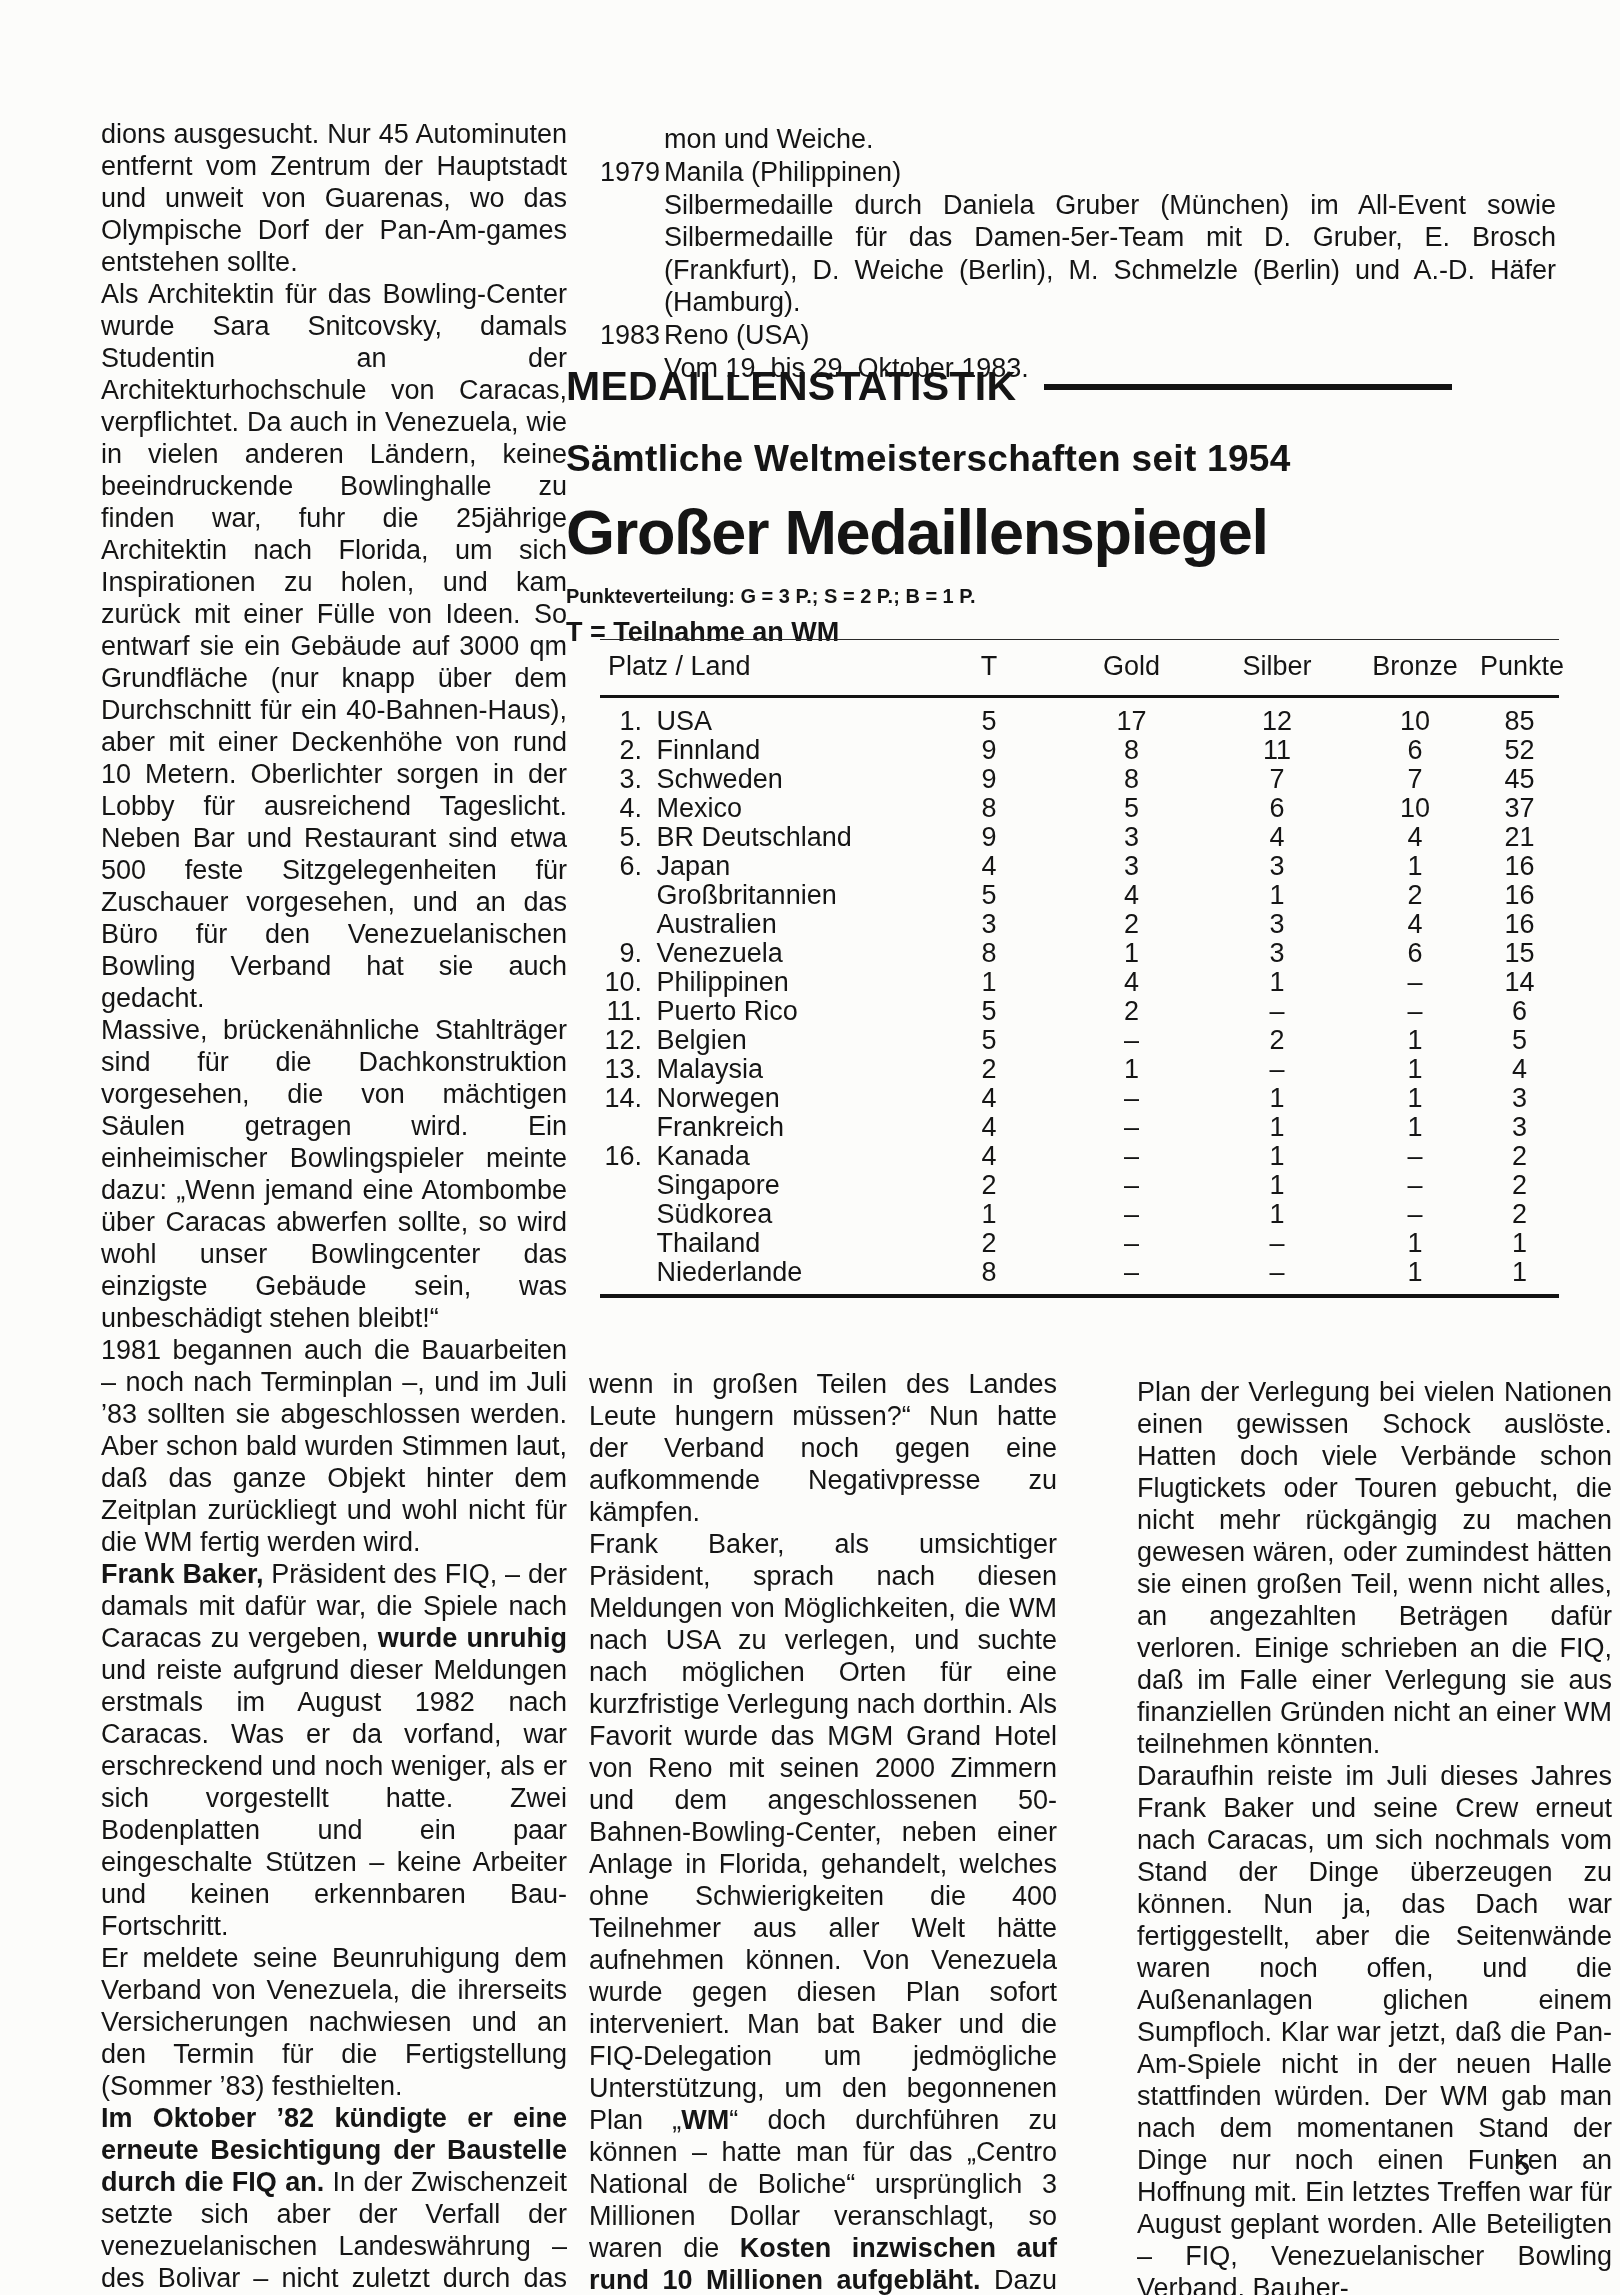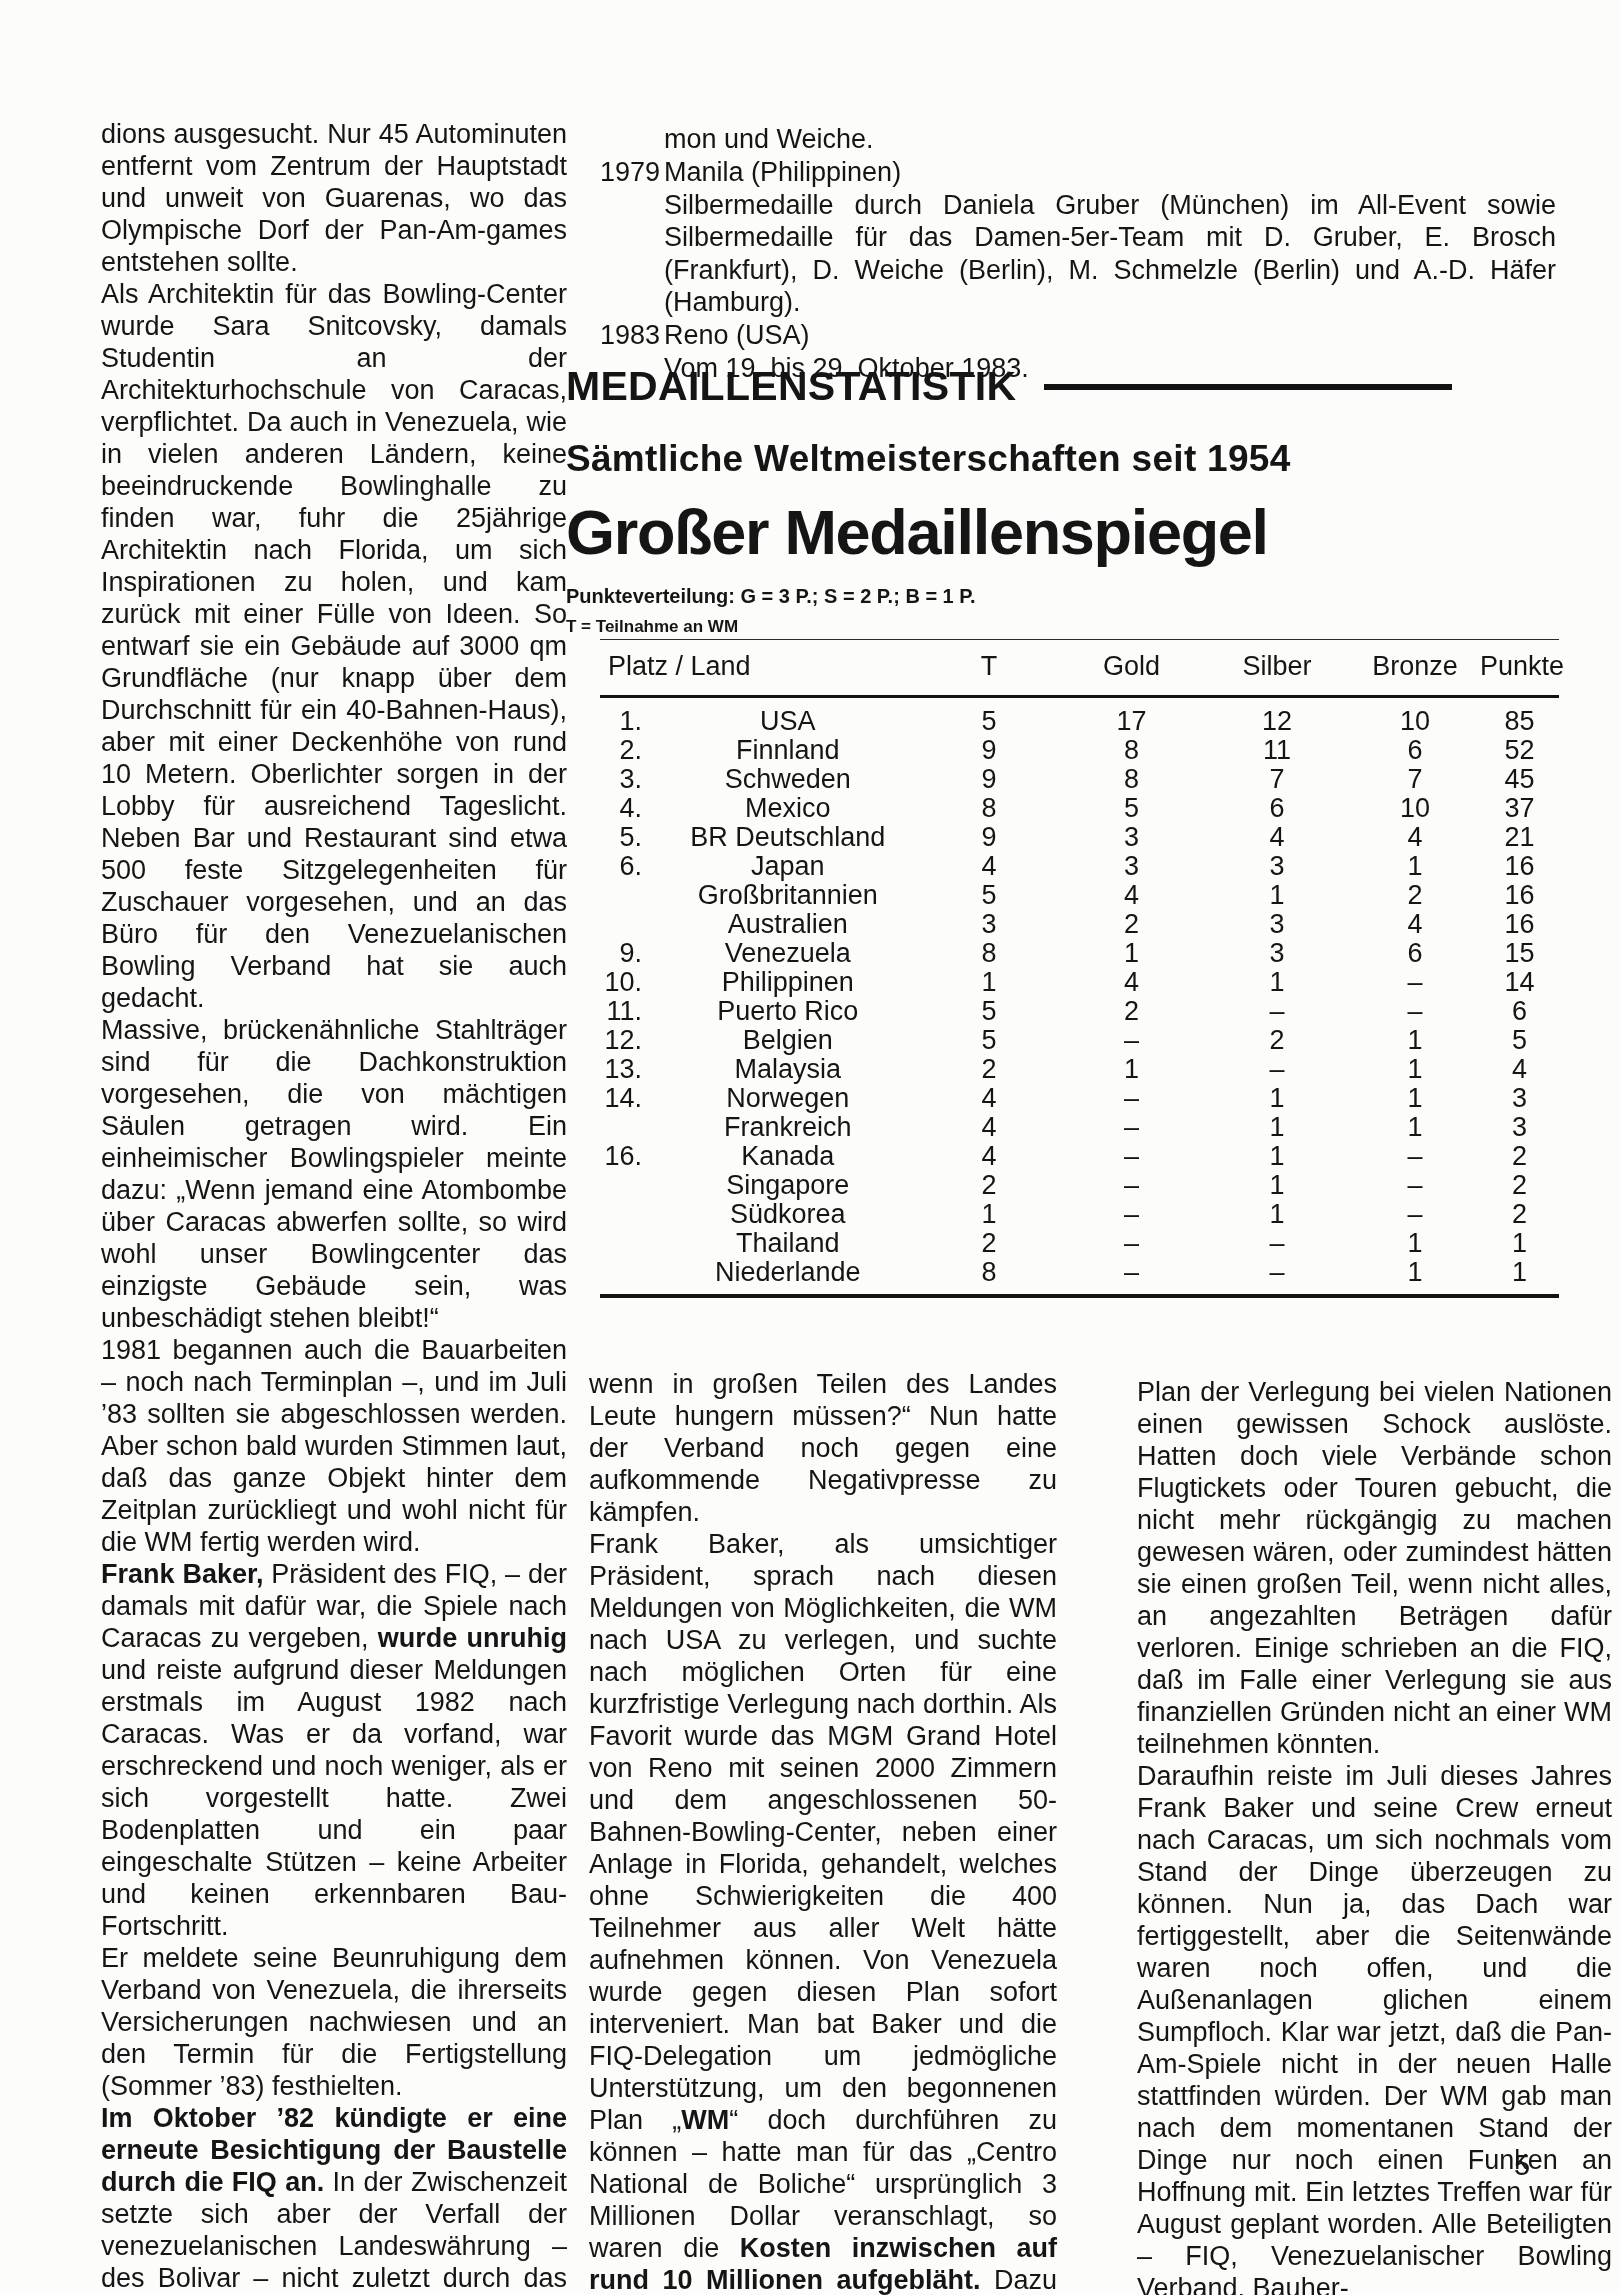--- a/index.html
+++ b/index.html
@@ -24,33 +24,33 @@
   .entry-body { flex:1; }
   .entry-body .just { text-align:justify; }
 
   .medal-head { position:absolute; left:566px; top:363px; width:958px; }
   .kicker-row { display:flex; align-items:center; }
   .kicker { font-weight:bold; font-size:41px; letter-spacing:0.3px; white-space:nowrap; }
   .kicker-rule { flex:1; height:6px; background:#131313; margin-left:28px; margin-right:72px; }
   .subtitle { font-weight:bold; font-size:37px; margin-top:28px; letter-spacing:0.3px; }
   .title { font-weight:bold; font-size:63px; margin:16px 0 0 0; letter-spacing:-1.3px; }
   .points { font-weight:bold; font-size:20px; margin-top:17px; }
-  .legend { font-weight:bold; font-size:17px; margin-top:8.6px; }
+  .legend { font-weight:bold; font-size:27px; margin-top:8.6px; }
 
   table.medal-table { position:absolute; left:600px; top:639px; width:958px;
     border-collapse:collapse; font-size:27px; table-layout:fixed;
     border-bottom:4px solid #131313; }
   .medal-table th { font-weight:normal; border-top:1.3px solid #2a2a2a;
     border-bottom:3.3px solid #131313; padding:10.6px 0 13.3px 0; }
   .medal-table th.h-land { text-align:left; padding-left:8px; }
   .medal-table td { height:29px; line-height:29px; padding:0; }
   .medal-table tbody tr:first-child td { padding-top:9.3px; }
   .medal-table tbody tr:last-child td { padding-bottom:6.6px; }
   td.rank { text-align:right; padding-right:8px; }
-  td.country { text-align:center; padding-left:6.6px; }
+  td.country { text-align:left; padding-left:6.6px; }
   td.num, .medal-table th.h-num { text-align:center; }
 
   .page-num { position:absolute; left:1514px; top:2149px; font-size:29px; }
 </style>
 </head>
 <body>
 
 <div class="page">
 
   <div class="col left-col">

